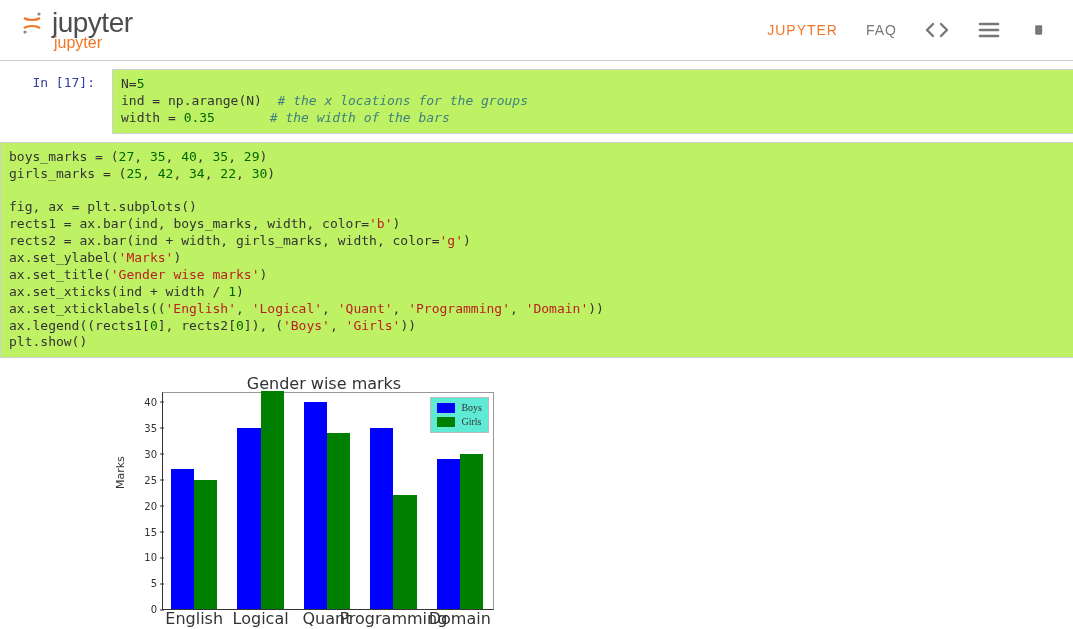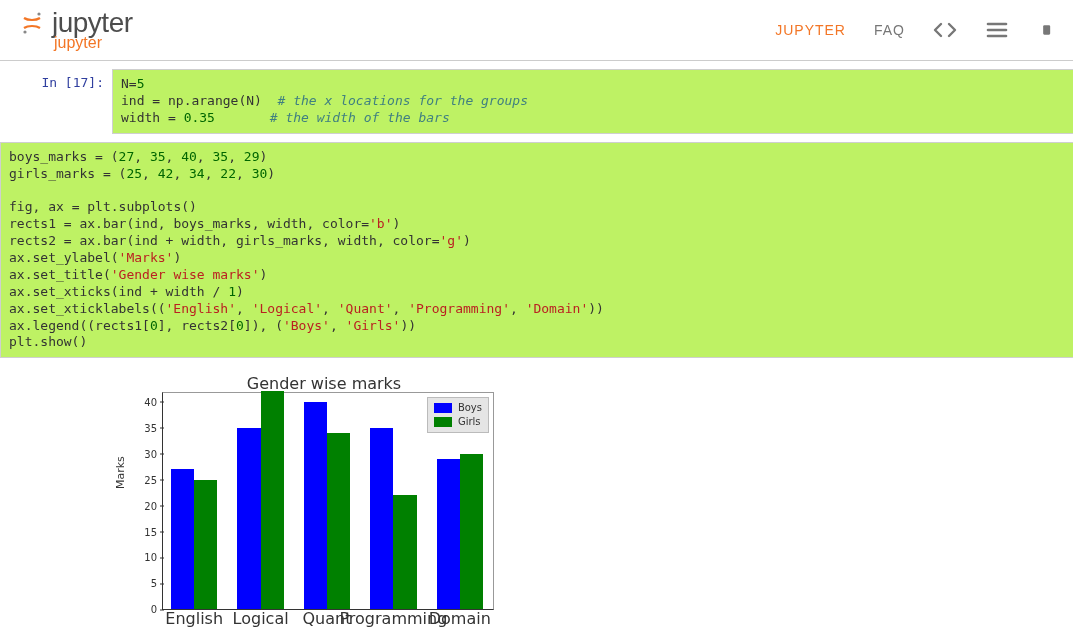--- a/index.html
+++ b/index.html
@@ -8,21 +8,21 @@
     font-family: "Helvetica Neue", Helvetica, Arial, sans-serif;
     font-size: 14px;
     color: #333;
     background: #fff;
     width: 1073px;
   }
   .header {
     display: flex;
     align-items: center;
     justify-content: space-between;
-    padding: 0 12px 0 20px;
+    padding: 0 20px 0 20px;
     height: 60px;
   }
   .logo-block {
     display: flex;
     flex-direction: column;
     align-items: flex-start;
     line-height: 1;
   }
   .logo-row {
     display: flex;
@@ -71,21 +71,21 @@
   }
   .cell {
     display: flex;
     align-items: flex-start;
     margin: 8px 0;
   }
   .prompt {
     width: 112px;
     flex: 0 0 112px;
     text-align: right;
-    padding: 6px 8px;
+    padding: 6px 17px;
     font-family: "DejaVu Sans Mono", Menlo, Consolas, monospace;
     font-size: 13px;
     color: #303F9F;
   }
   .code-area {
     flex: 1;
     background: #bef264;
     border: 1px solid #cfcfcf;
     border-right: none;
     padding: 6px 8px;
@@ -167,23 +167,24 @@
     transform: translateX(-50%);
     font-size: 16px;
     color: #333;
     white-space: nowrap;
   }
   .legend {
     position: absolute;
     top: 4px;
     right: 4px;
     border: 1px solid #bbb;
-    background: #e5e5e5;
+    background: #5eead4;
     font-size: 10px;
     padding: 3px 6px;
+    font-family: Liberation Serif, serif;
   }
   .legend-row {
     display: flex;
     align-items: center;
     gap: 6px;
     line-height: 1.4;
   }
   .swatch {
     width: 18px;
     height: 10px;

